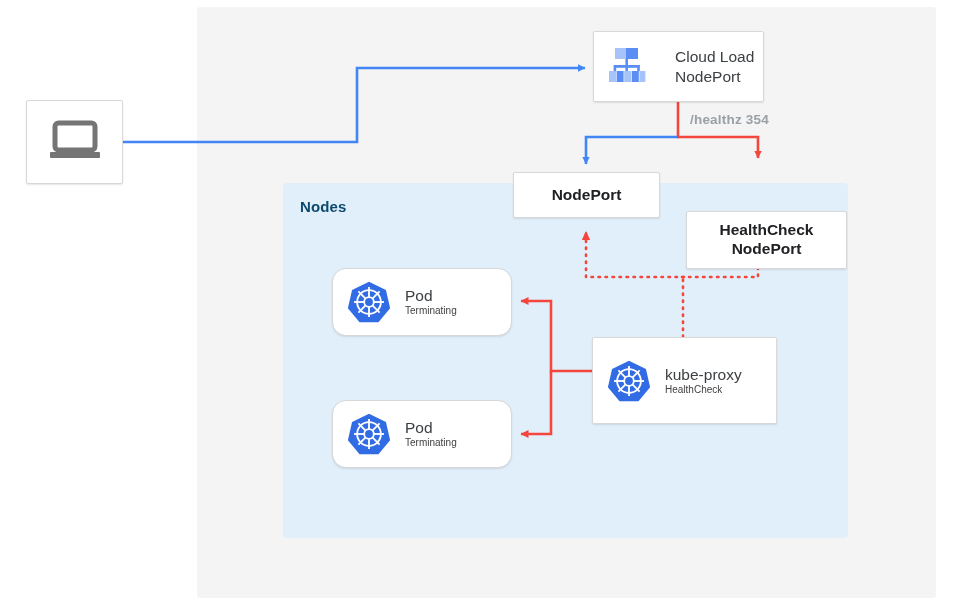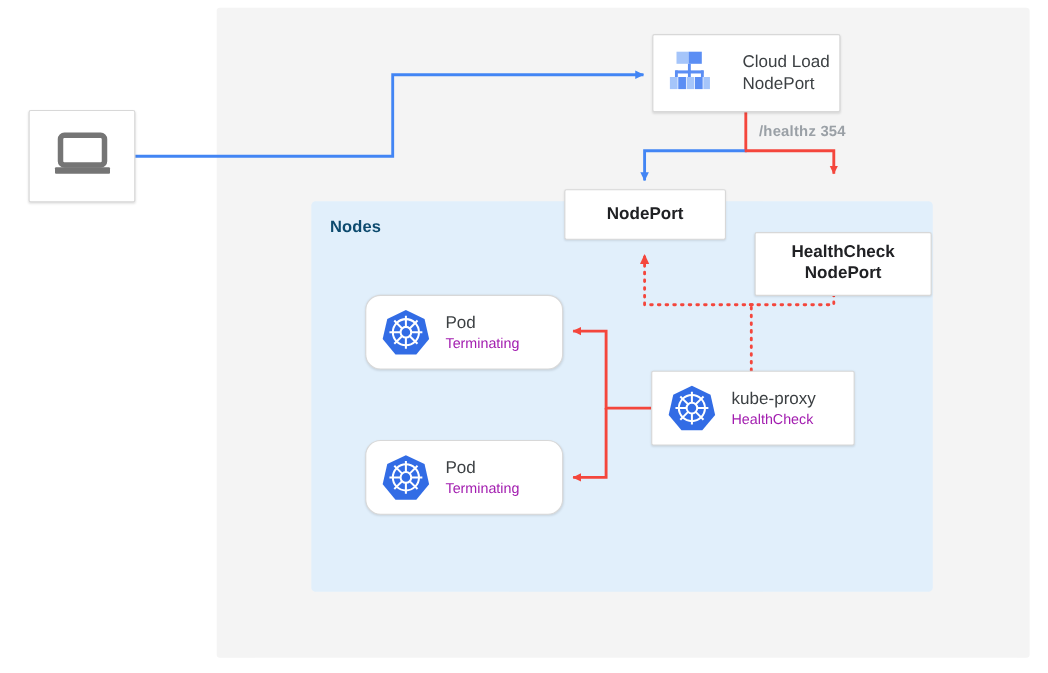--- a/index.html
+++ b/index.html
@@ -59,22 +59,22 @@
     display: flex;
     flex-direction: column;
     justify-content: center;
     line-height: 1.25;
   }
   .title-line {
     font-size: 15.5px;
     color: #3c4043;
   }
   .sub-line {
-    font-size: 13px;
-    color: #a21caf;
+    font-size: 10px;
+    color: #404040;
   }
   
   #client-box {
     left: 26px;
     top: 100px;
     width: 97px;
     height: 84px;
     border-radius: 2px;
   }
   
@@ -120,21 +120,21 @@
   }
   #pod-top { top: 268px; }
   #pod-bottom { top: 400px; }
   .pod-box .card-inner { padding-left: 14px; }
   .pod-box .card-text { margin-left: 14px; }
   
   #kubeproxy-box {
     left: 592px;
     top: 337px;
     width: 185px;
-    height: 68px;
+    height: 87px;
     border-radius: 2px;
   }
   #kubeproxy-box .card-inner { padding-left: 14px; }
   #kubeproxy-box .card-text { margin-left: 14px; }
   
   .healthz-label {
     position: absolute;
     left: 690px;
     top: 112px;
     font-size: 13.5px;

